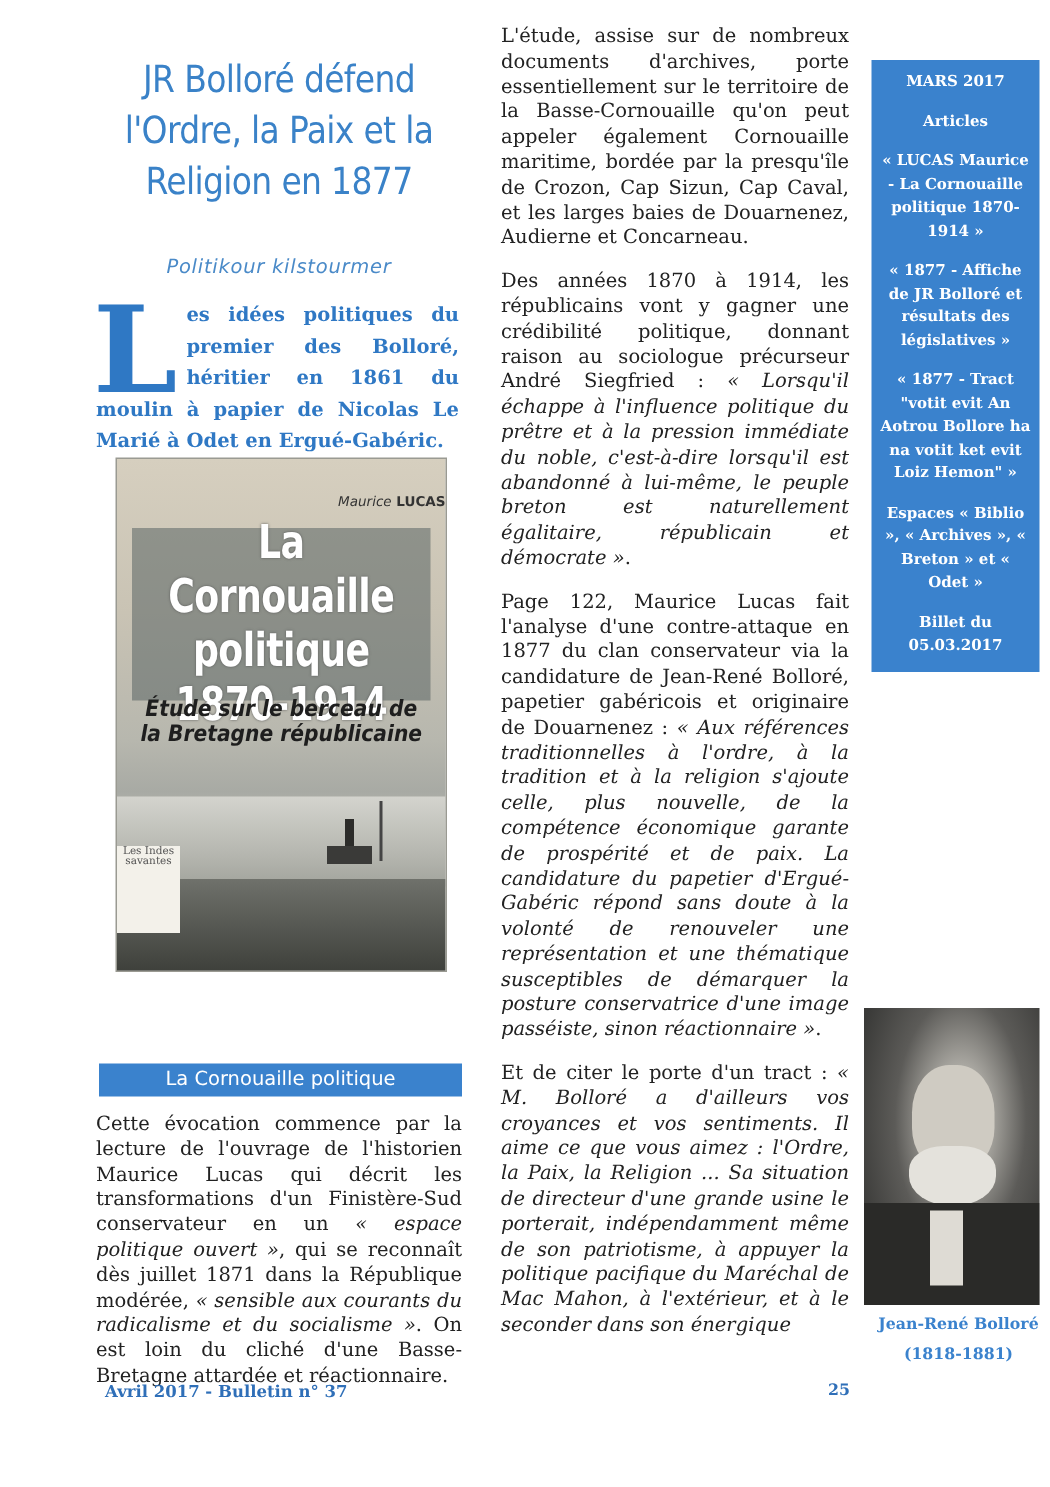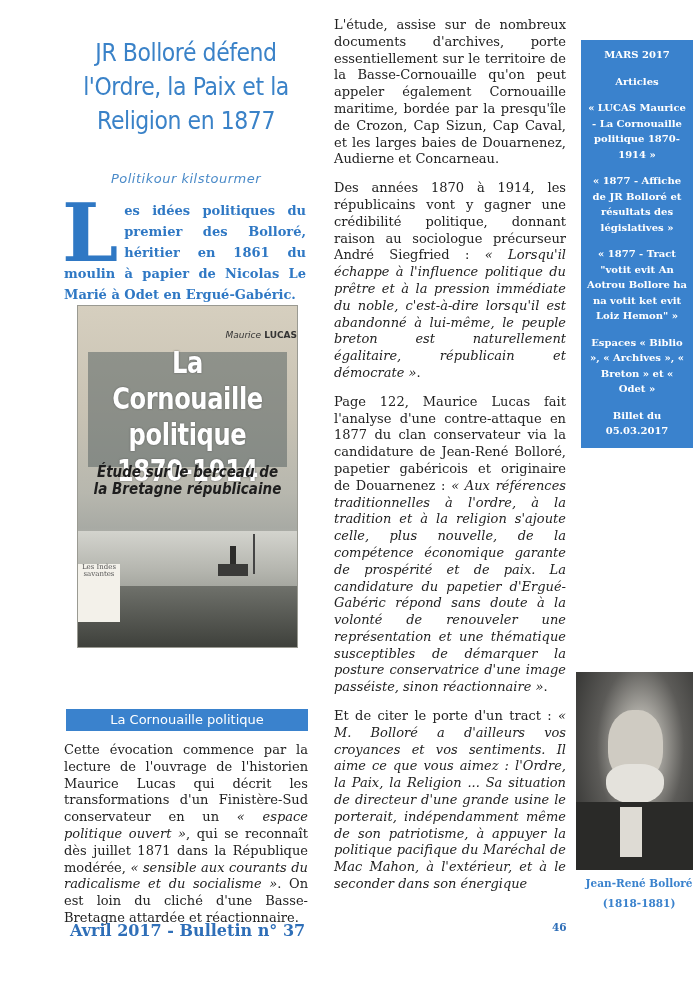--- a/index.html
+++ b/index.html
@@ -74,21 +74,21 @@
   }
   .portrait .face { position: absolute; left: 32px; top: 38px; width: 55px; height: 70px; border-radius: 45% 45% 40% 40%; background: #cfcbc2; }
   .portrait .beard { position: absolute; left: 30px; top: 92px; width: 58px; height: 40px; border-radius: 40% 40% 50% 50%; background: #e4e2dc; }
   .portrait .coat { position: absolute; left: 0; top: 130px; width: 117px; height: 70px; background: #2a2a28; }
   .portrait .shirt { position: absolute; left: 44px; top: 135px; width: 22px; height: 50px; background: #dedbd4; }
   .portrait-caption {
     position: absolute; left: 583px; top: 873px; width: 112px; color: #3a82cd;
     font-weight: bold; font-size: 10.5px; line-height: 20px; text-align: center;
   }
 
-  .footer-left { position: absolute; left: 70px; top: 921px; color: #2f6fb8; font-weight: bold; font-size: 16px; }
+  .footer-left { position: absolute; left: 70px; top: 921px; color: #2f6fb8; font-weight: bold; font-size: 11px; }
   .footer-right { position: absolute; left: 552px; top: 921px; color: #2f6fb8; font-weight: bold; font-size: 10.5px; }
 </style>
 </head>
 <body>
 
 <div class="col-left">
   <h1 class="title">JR Bolloré défend l'Ordre, la Paix et la Religion en 1877</h1>
   <div class="subtitle">Politikour kilstourmer</div>
   <div class="lead">
     <span class="dropcap">L</span><span>es idées politiques du premier des Bolloré, héritier en 1861 du moulin à papier de Nicolas Le Marié à Odet en Ergué-Gabéric.</span>
@@ -140,13 +140,13 @@
 
 <div class="portrait">
   <div class="face"></div>
   <div class="beard"></div>
   <div class="coat"></div>
   <div class="shirt"></div>
 </div>
 <div class="portrait-caption">Jean-René Bolloré (1818-1881)</div>
 
 <div class="footer-left">Avril  2017 - Bulletin n° 37</div>
-<div class="footer-right">46</div>
+<div class="footer-right">25</div>
 
 </body></html>

